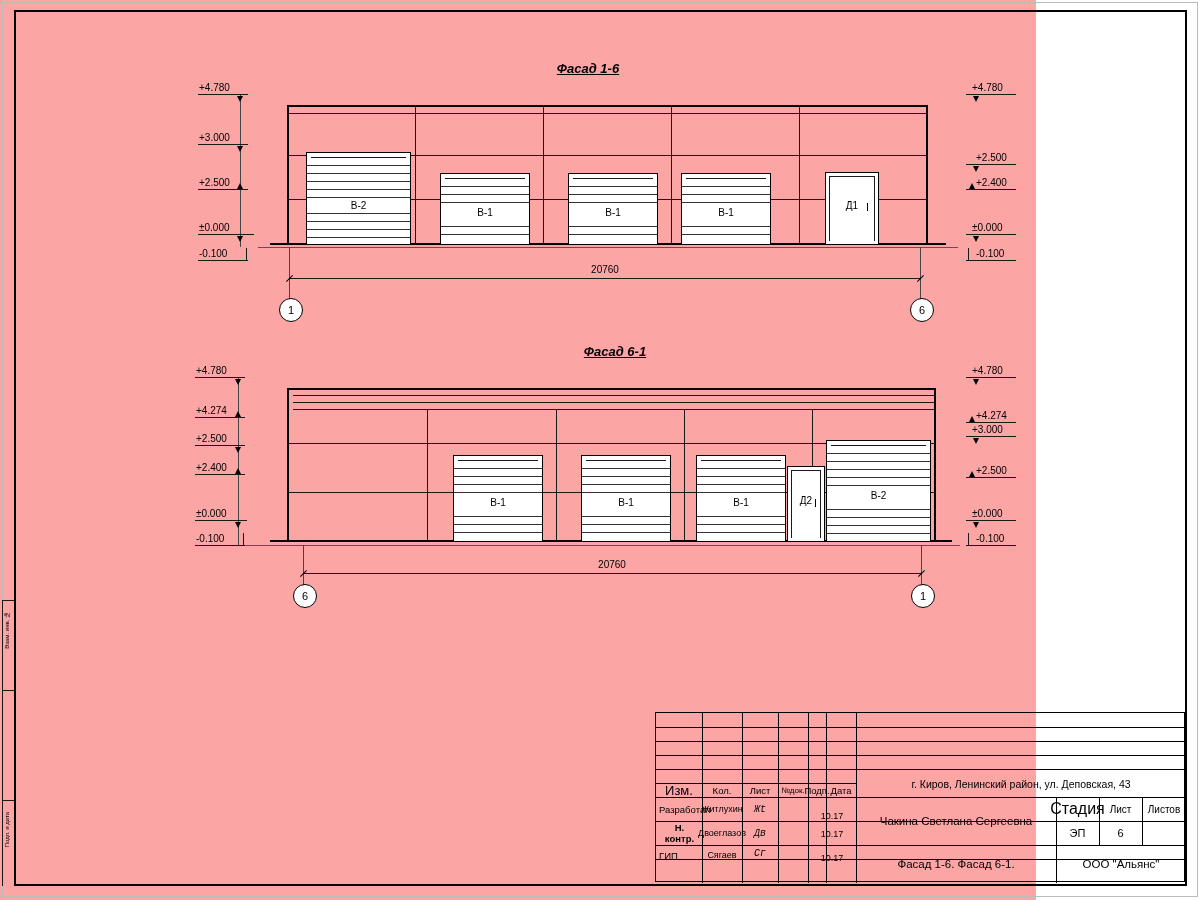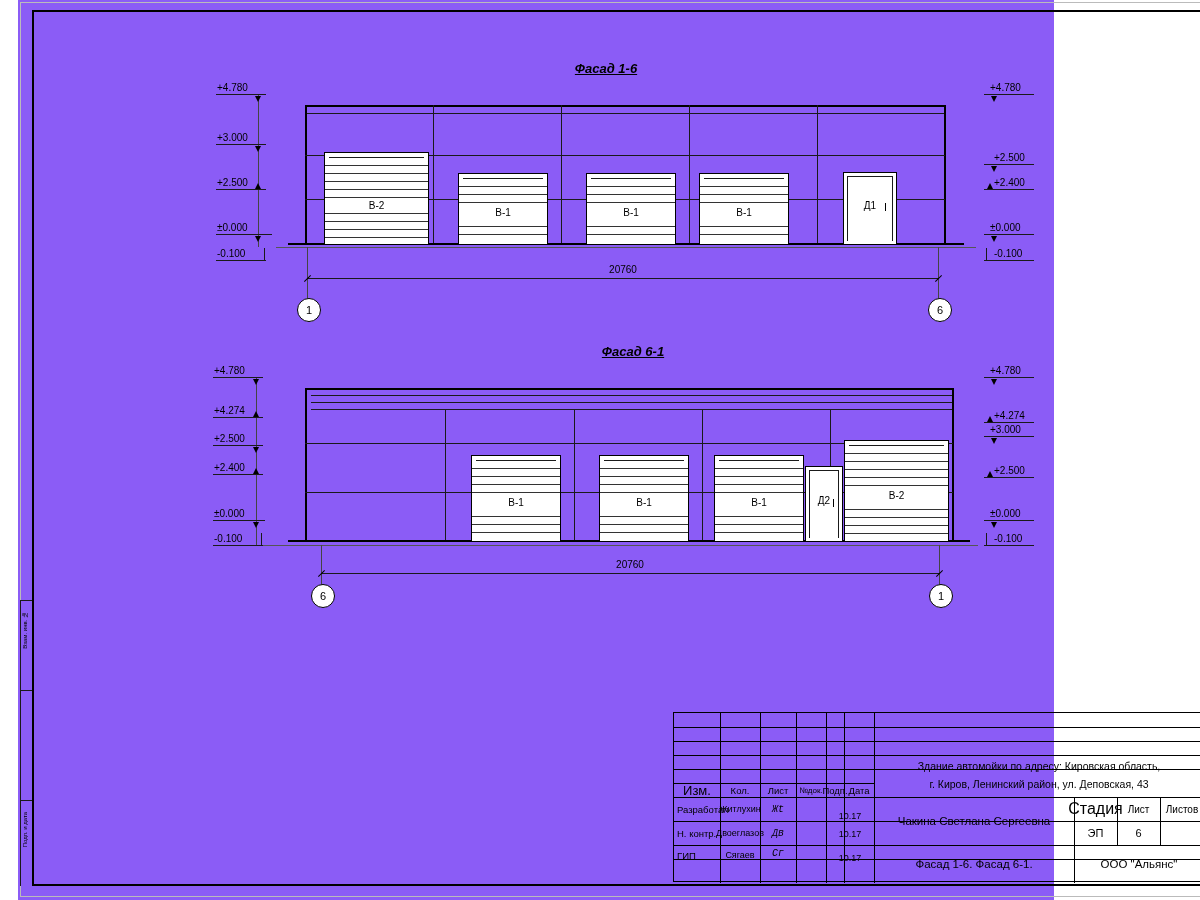--- a/index.html
+++ b/index.html
@@ -1,17 +1,17 @@
 <!DOCTYPE html>
 <html><head>
 <meta charset="utf-8">
 <style>
   html,body{margin:0;padding:0;background:#ffffff;}
   body{width:1200px;height:900px;overflow:hidden;font-family:"Liberation Sans",sans-serif;color:#000;}
-  #sheet{position:relative;width:1036px;height:900px;background:#8b5cf6;margin-left:18px;}
+  #sheet{position:relative;width:1036px;height:900px;background:#fca5a5;}
 
   .ln{position:absolute;background:#1a1a1a;}
   .h{height:1px;}
   .v{width:1px;}
   .thick{background:#000;}
 
   .txt{position:absolute;white-space:nowrap;font-size:11px;line-height:1.1;color:#000;}
   .title-el{font-style:italic;font-weight:bold;font-size:13px;text-decoration:underline;}
 
   .elev-label{font-size:10px;}
@@ -357,36 +357,35 @@
     <div class="c bl" style="left:122px;top:0;width:0;height:170px;"></div>
     <div class="c bl" style="left:152px;top:0;width:0;height:170px;"></div>
     <div class="c bl" style="left:170px;top:0;width:0;height:170px;"></div>
     <div class="c bl" style="left:200px;top:0;width:0;height:170px;"></div>
 
     <div class="c bl" style="left:400px;top:84px;width:0;height:86px;"></div>
     <div class="c bl" style="left:443px;top:84px;width:0;height:48px;"></div>
     <div class="c bl" style="left:486px;top:84px;width:0;height:48px;"></div>
 
 
-    <div class="cell" style="left:200px;top:42px;width:330px;height:21px;font-size:10.5px;">Здание автомойки по адресу: Кировская область,</div>
     <div class="cell" style="left:200px;top:60px;width:330px;height:21px;font-size:10.5px;">г. Киров, Ленинский район, ул. Деповская, 43</div>
 
     <div class="cell" style="left:0;top:70px;width:46px;height:14px;font-size:13px;">Изм.</div>
     <div class="cell" style="left:46px;top:70px;width:40px;height:14px;font-size:9.5px;">Кол.</div>
     <div class="cell" style="left:86px;top:70px;width:36px;height:14px;font-size:9.5px;">Лист</div>
     <div class="cell" style="left:122px;top:70px;width:30px;height:14px;font-size:8px;">№док.</div>
     <div class="cell" style="left:152px;top:70px;width:18px;height:14px;font-size:9.5px;">Подп.</div>
     <div class="cell" style="left:170px;top:70px;width:30px;height:14px;font-size:9.5px;">Дата</div>
 
     <div class="cell" style="left:0;top:84px;width:46px;height:24px;font-size:9.5px;justify-content:flex-start;padding-left:3px;">Разработал</div>
     <div class="cell" style="left:46px;top:84px;width:40px;height:24px;font-size:9px;">Житлухин</div>
     <div class="cell sign" style="left:86px;top:84px;width:36px;height:24px;">Жt</div>
     <div class="cell" style="left:152px;top:84px;width:48px;height:24px;font-size:9px;align-items:flex-end;">10.17</div>
 
-    <div class="cell" style="left:0;top:108px;width:46px;height:24px;font-size:9.5px;justify-content:flex-start;padding-left:3px;">Н. контр.</div>
+    <div class="cell" style="left:0;top:108px;width:46px;height:24px;font-size:9.5px;justify-content:flex-start;padding-left:3px;font-weight:bold;">Н. контр.</div>
     <div class="cell" style="left:46px;top:108px;width:40px;height:24px;font-size:9px;">Двоеглазов</div>
     <div class="cell sign" style="left:86px;top:108px;width:36px;height:24px;">Дв</div>
     <div class="cell" style="left:152px;top:108px;width:48px;height:18px;font-size:9px;align-items:flex-end;">10.17</div>
 
     <div class="cell" style="left:0;top:132px;width:46px;height:20px;font-size:9.5px;justify-content:flex-start;padding-left:3px;">ГИП</div>
     <div class="cell" style="left:46px;top:132px;width:40px;height:20px;font-size:9px;">Сягаев</div>
     <div class="cell sign" style="left:86px;top:128px;width:36px;height:24px;">Сг</div>
     <div class="cell" style="left:152px;top:132px;width:48px;height:18px;font-size:9px;align-items:flex-end;">10.17</div>
 
     <div class="cell" style="left:200px;top:84px;width:200px;height:48px;font-size:11.5px;">Чакина Светлана Сергеевна</div>

